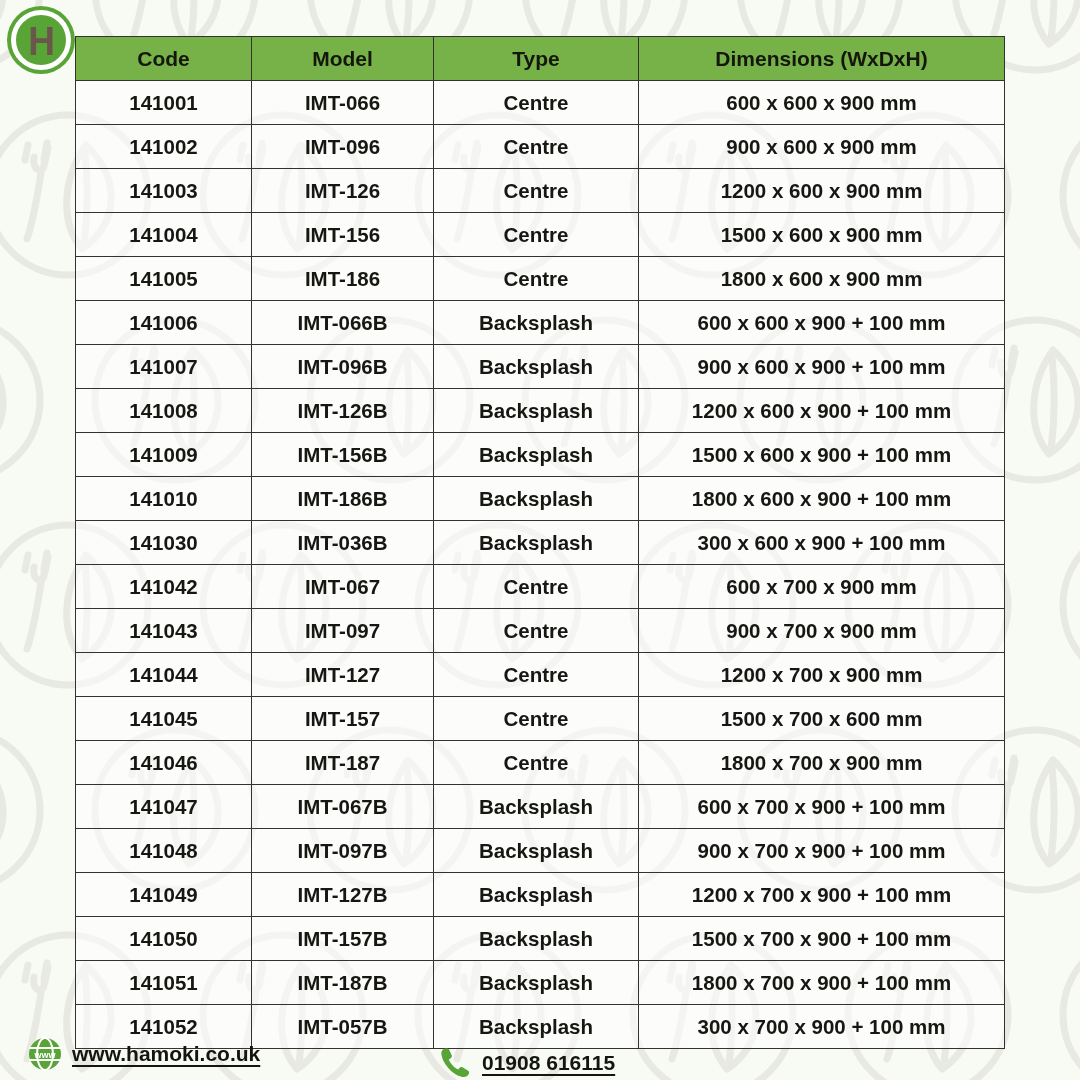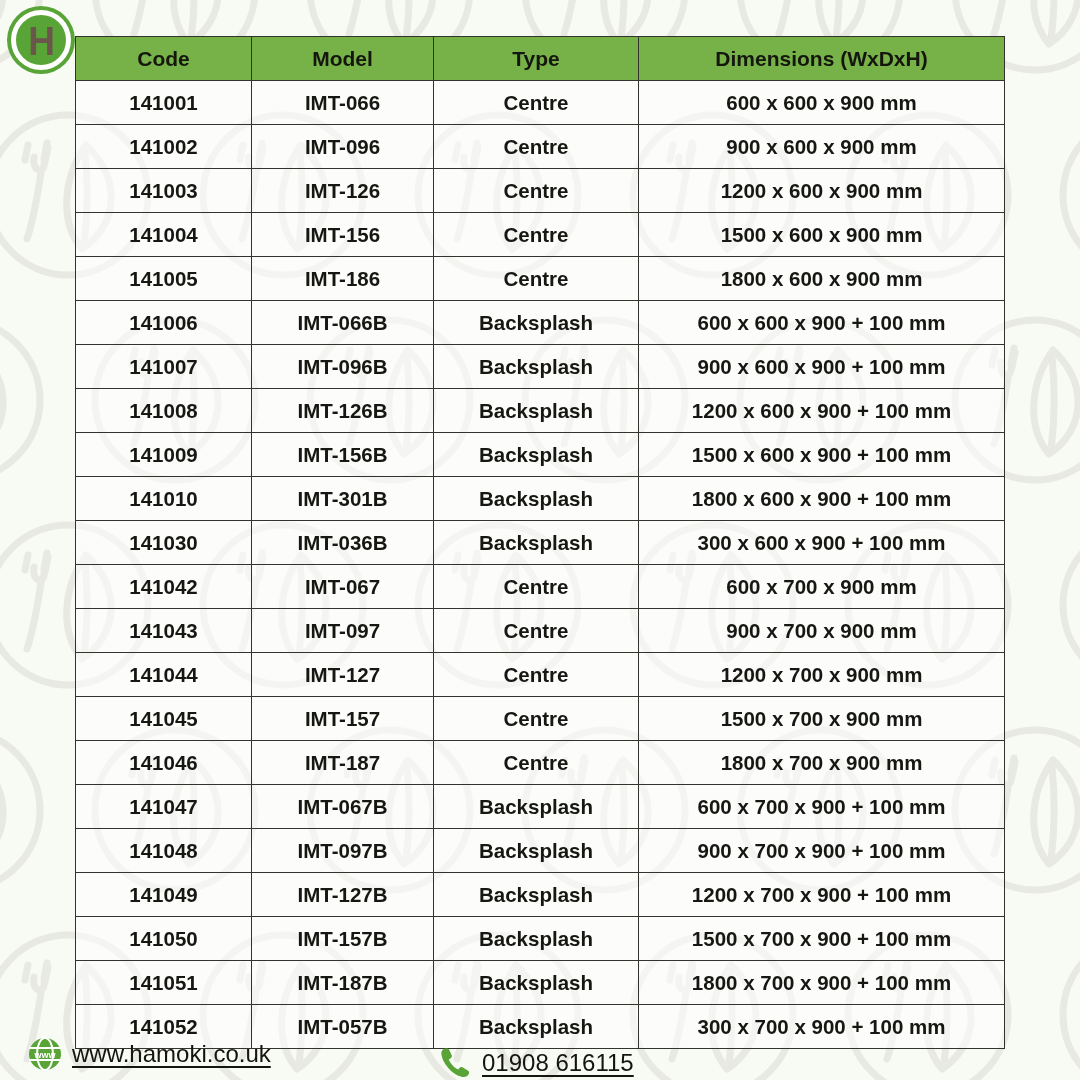--- a/index.html
+++ b/index.html
@@ -45,21 +45,21 @@
   .col-dims{width:366px;}
 
   .footer{position:absolute;left:0;top:1032px;width:1080px;height:48px;z-index:2;}
   .contact{
     position:absolute;display:flex;align-items:center;gap:10px;height:44px;
   }
   .contact-website{left:28px;top:0;}
   .contact-phone{left:438px;top:9px;}
   .contact-email{left:790px;top:0;}
   .contact-text{
-    font-size:24px;font-weight:normal;color:#15150f;
+    font-size:21px;font-weight:bold;color:#15150f;
     text-decoration:underline;text-decoration-thickness:2px;text-underline-offset:4px;
   }
   .icon{display:block;}
 </style>
 </head>
 <body>
 
 <svg class="watermark" width="1080" height="1080" viewBox="0 0 1080 1080" xmlns="http://www.w3.org/2000/svg">
   <defs>
     <g id="wm-motif" fill="none" stroke="#e7e9e2" stroke-width="7" stroke-linecap="round" stroke-linejoin="round">
@@ -188,21 +188,21 @@
         <td>1200 x 600 x 900 + 100 mm</td>
       </tr>
       <tr>
         <td>141009</td>
         <td>IMT-156B</td>
         <td>Backsplash</td>
         <td>1500 x 600 x 900 + 100 mm</td>
       </tr>
       <tr>
         <td>141010</td>
-        <td>IMT-301B</td>
+        <td>IMT-186B</td>
         <td>Backsplash</td>
         <td>1800 x 600 x 900 + 100 mm</td>
       </tr>
       <tr>
         <td>141030</td>
         <td>IMT-036B</td>
         <td>Backsplash</td>
         <td>300 x 600 x 900 + 100 mm</td>
       </tr>
       <tr>
@@ -220,21 +220,21 @@
       <tr>
         <td>141044</td>
         <td>IMT-127</td>
         <td>Centre</td>
         <td>1200 x 700 x 900 mm</td>
       </tr>
       <tr>
         <td>141045</td>
         <td>IMT-157</td>
         <td>Centre</td>
-        <td>1500 x 700 x 900 mm</td>
+        <td>1500 x 700 x 600 mm</td>
       </tr>
       <tr>
         <td>141046</td>
         <td>IMT-187</td>
         <td>Centre</td>
         <td>1800 x 700 x 900 mm</td>
       </tr>
       <tr>
         <td>141047</td>
         <td>IMT-067B</td>

